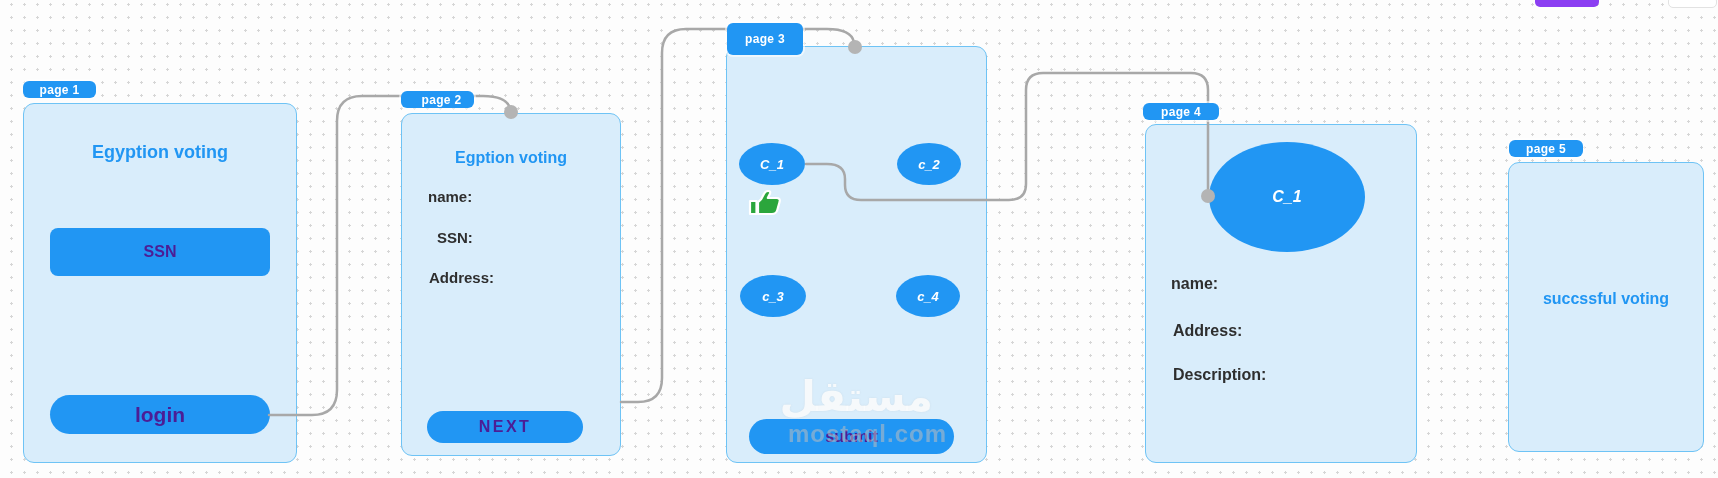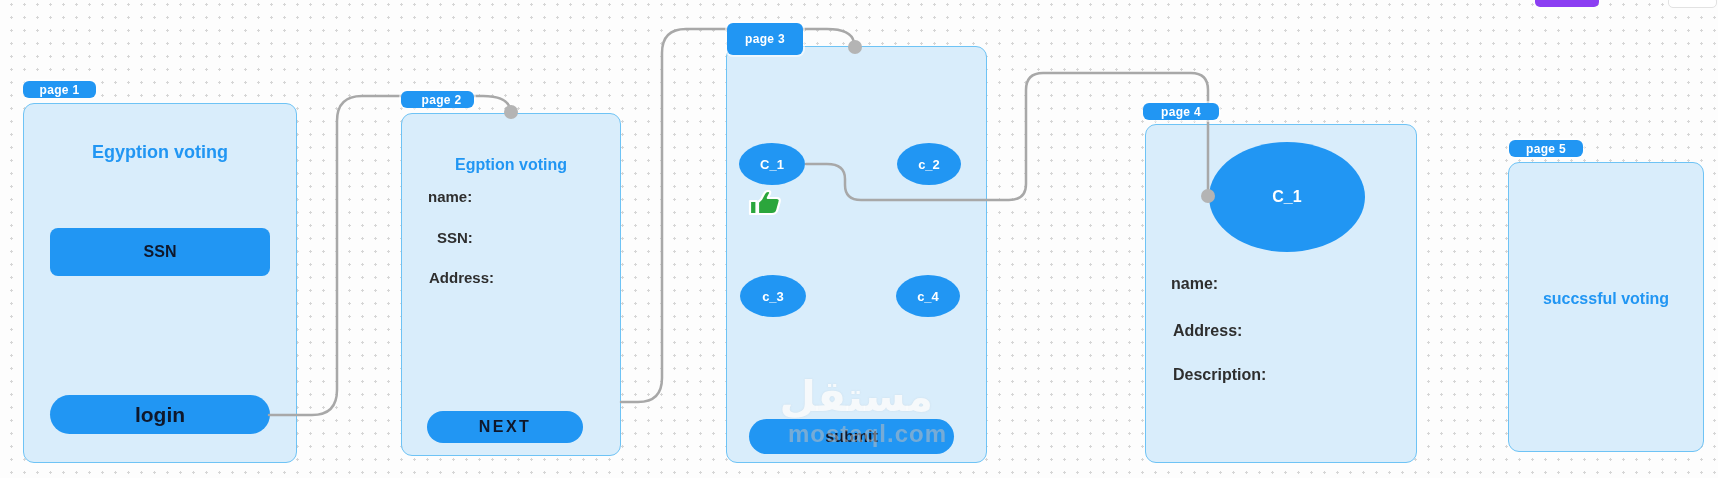--- a/index.html
+++ b/index.html
@@ -43,37 +43,38 @@
     font-weight: 700;
   }
   .mock-text {
     position: absolute;
     color: #2e2e2e;
     font-weight: 600;
   }
   .btn {
     position: absolute;
     background: #2196f3;
-    color: #0f172a;
+    color: #4c1d95;
     font-weight: 700;
     display: flex;
     align-items: center;
     justify-content: center;
     text-align: center;
   }
   .ellipse {
     position: absolute;
     background: #2196f3;
     border-radius: 50%;
     color: #ffffff;
     font-weight: 600;
     display: flex;
     align-items: center;
     justify-content: center;
     font-size: 13px;
+    font-style: italic;
   }
   .connector-layer {
     position: absolute;
     left: 0; top: 0;
     z-index: 5;
     pointer-events: none;
   }
   .connector-layer path, .connector-layer circle { pointer-events: auto; }
   .watermark {
     position: absolute;
@@ -120,21 +121,21 @@
     <div class="card" style="left:23px; top:103px; width:274px; height:360px;">
       <div class="card-title" style="top:38px; font-size:18px;">Egyption voting</div>
       <div class="btn" style="left:26px; top:124px; width:220px; height:48px; border-radius:8px; font-size:16px;">SSN</div>
       <div class="btn" style="left:26px; top:291px; width:220px; height:39px; border-radius:20px; font-size:21px; font-weight:700;">login</div>
     </div>
   </div>
 
   <div>
     <div class="page-label" style="left:401px; top:91px; width:73px; height:17px;padding-left:8px;">page 2</div>
     <div class="card" style="left:401px; top:113px; width:220px; height:343px;">
-      <div class="card-title" style="top:42px; font-size:16px;">Egption voting</div>
+      <div class="card-title" style="top:35px; font-size:16px;">Egption voting</div>
       <div class="mock-text" style="left:26px; top:74px; font-size:15px;">name:</div>
       <div class="mock-text" style="left:35px; top:115px; font-size:15px;">SSN:</div>
       <div class="mock-text" style="left:27px; top:155px; font-size:15px;">Address:</div>
       <div class="btn" style="left:25px; top:297px; width:156px; height:32px; border-radius:16px; font-size:16px; letter-spacing:2.5px;">NEXT</div>
     </div>
   </div>
 
   <div>
     <div class="page-label" style="left:727px; top:23px; width:76px; height:32px;">page 3</div>
     <div class="card" style="left:726px; top:46px; width:261px; height:417px;">

